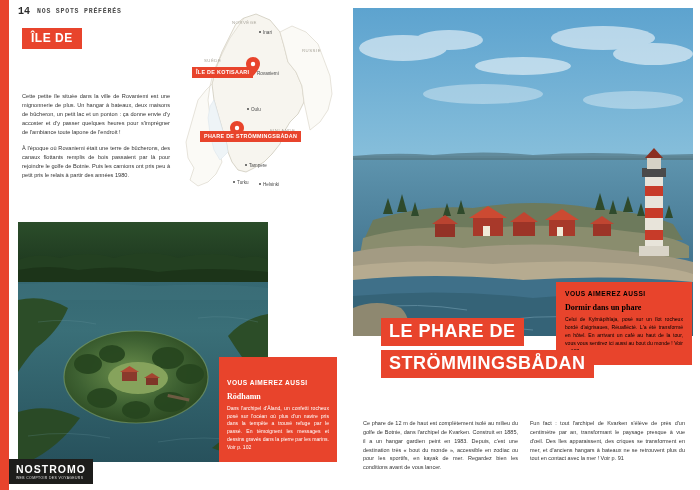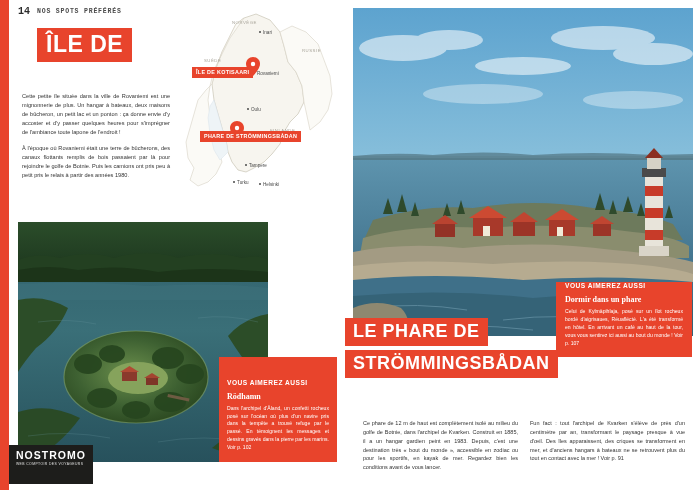--- a/index.html
+++ b/index.html
@@ -31,26 +31,25 @@
   }
   .header-label {
     font-size: 6.5px; letter-spacing: 0.8px; color: #4a4a4a; font-weight: bold;
   }
 
   .title-block { position: absolute; left: 22px; top: 28px; }
   .title-line {
     display: inline-block;
     background: #e8442c;
     color: #ffffff;
-    font-size: 23px;
+    font-size: 12px;
     font-weight: bold;
     letter-spacing: 0.5px;
     padding: 3px 9px 4px 9px;
     font-family: "Liberation Sans", sans-serif;
-    margin-left: 15px;
   }
   .title-line.second { margin-top: 4px; }
 
   .body-col {
     position: absolute; left: 22px; top: 92px;
     width: 148px;
     font-size: 5.6px;
     line-height: 1.62;
     color: #333333;
     text-align: justify;
@@ -96,52 +95,52 @@
   .vaa-sub {
     font-size: 8px; font-weight: bold; font-family: "Liberation Serif", serif;
     margin-bottom: 4px;
   }
   .vaa-body { font-size: 5.1px; line-height: 1.55; text-align: justify; }
 
   
   .logo-box {
     position: absolute; left: 9px; bottom: 6px;
     background: #1d1d1b; color: #ffffff;
-    padding: 4px 7px 18px 7px;
+    padding: 4px 7px 4px 7px;
   }
   .logo-main { font-size: 10.5px; font-weight: bold; letter-spacing: 1px; }
   .logo-sub { font-size: 3.4px; letter-spacing: 0.4px; margin-top: 1px; color: #e0e0e0; }
 
   
   .page-right {
     position: relative;
     width: 355px; height: 490px;
     background: #ffffff;
   }
   .photo-right {
     position: absolute; left: 8px; top: 8px;
     width: 340px; height: 328px;
     overflow: hidden;
   }
   .title-block-right {
-    position: absolute; left: 0; top: 318px; width: 230px; text-decoration: underline;
+    position: absolute; left: 36px; top: 318px; width: 230px; text-decoration: underline;
   }
   .title-line-r {
     display: inline-block;
     background: #e8442c; color: #ffffff;
     font-size: 18px; font-weight: bold; letter-spacing: 0.5px;
     padding: 3px 8px 4px 8px;
   }
   .title-line-r.second { margin-top: 4px; }
 
   .vaa-right {
     position: absolute; right: 8px; top: 282px;
     width: 136px;
-    background: #e8442c; color: #ffffff;
-    padding: 0 9px 10px 9px;
+    background: #e8442c; color: #000000;
+    padding: 8px 9px 10px 9px;
   }
 
   .right-cols {
     position: absolute; left: 18px; bottom: 18px;
     width: 322px;
     display: flex; gap: 12px;
   }
   .rcol {
     width: 155px;
     font-size: 5.5px; line-height: 1.6; color: #333333; text-align: justify;

